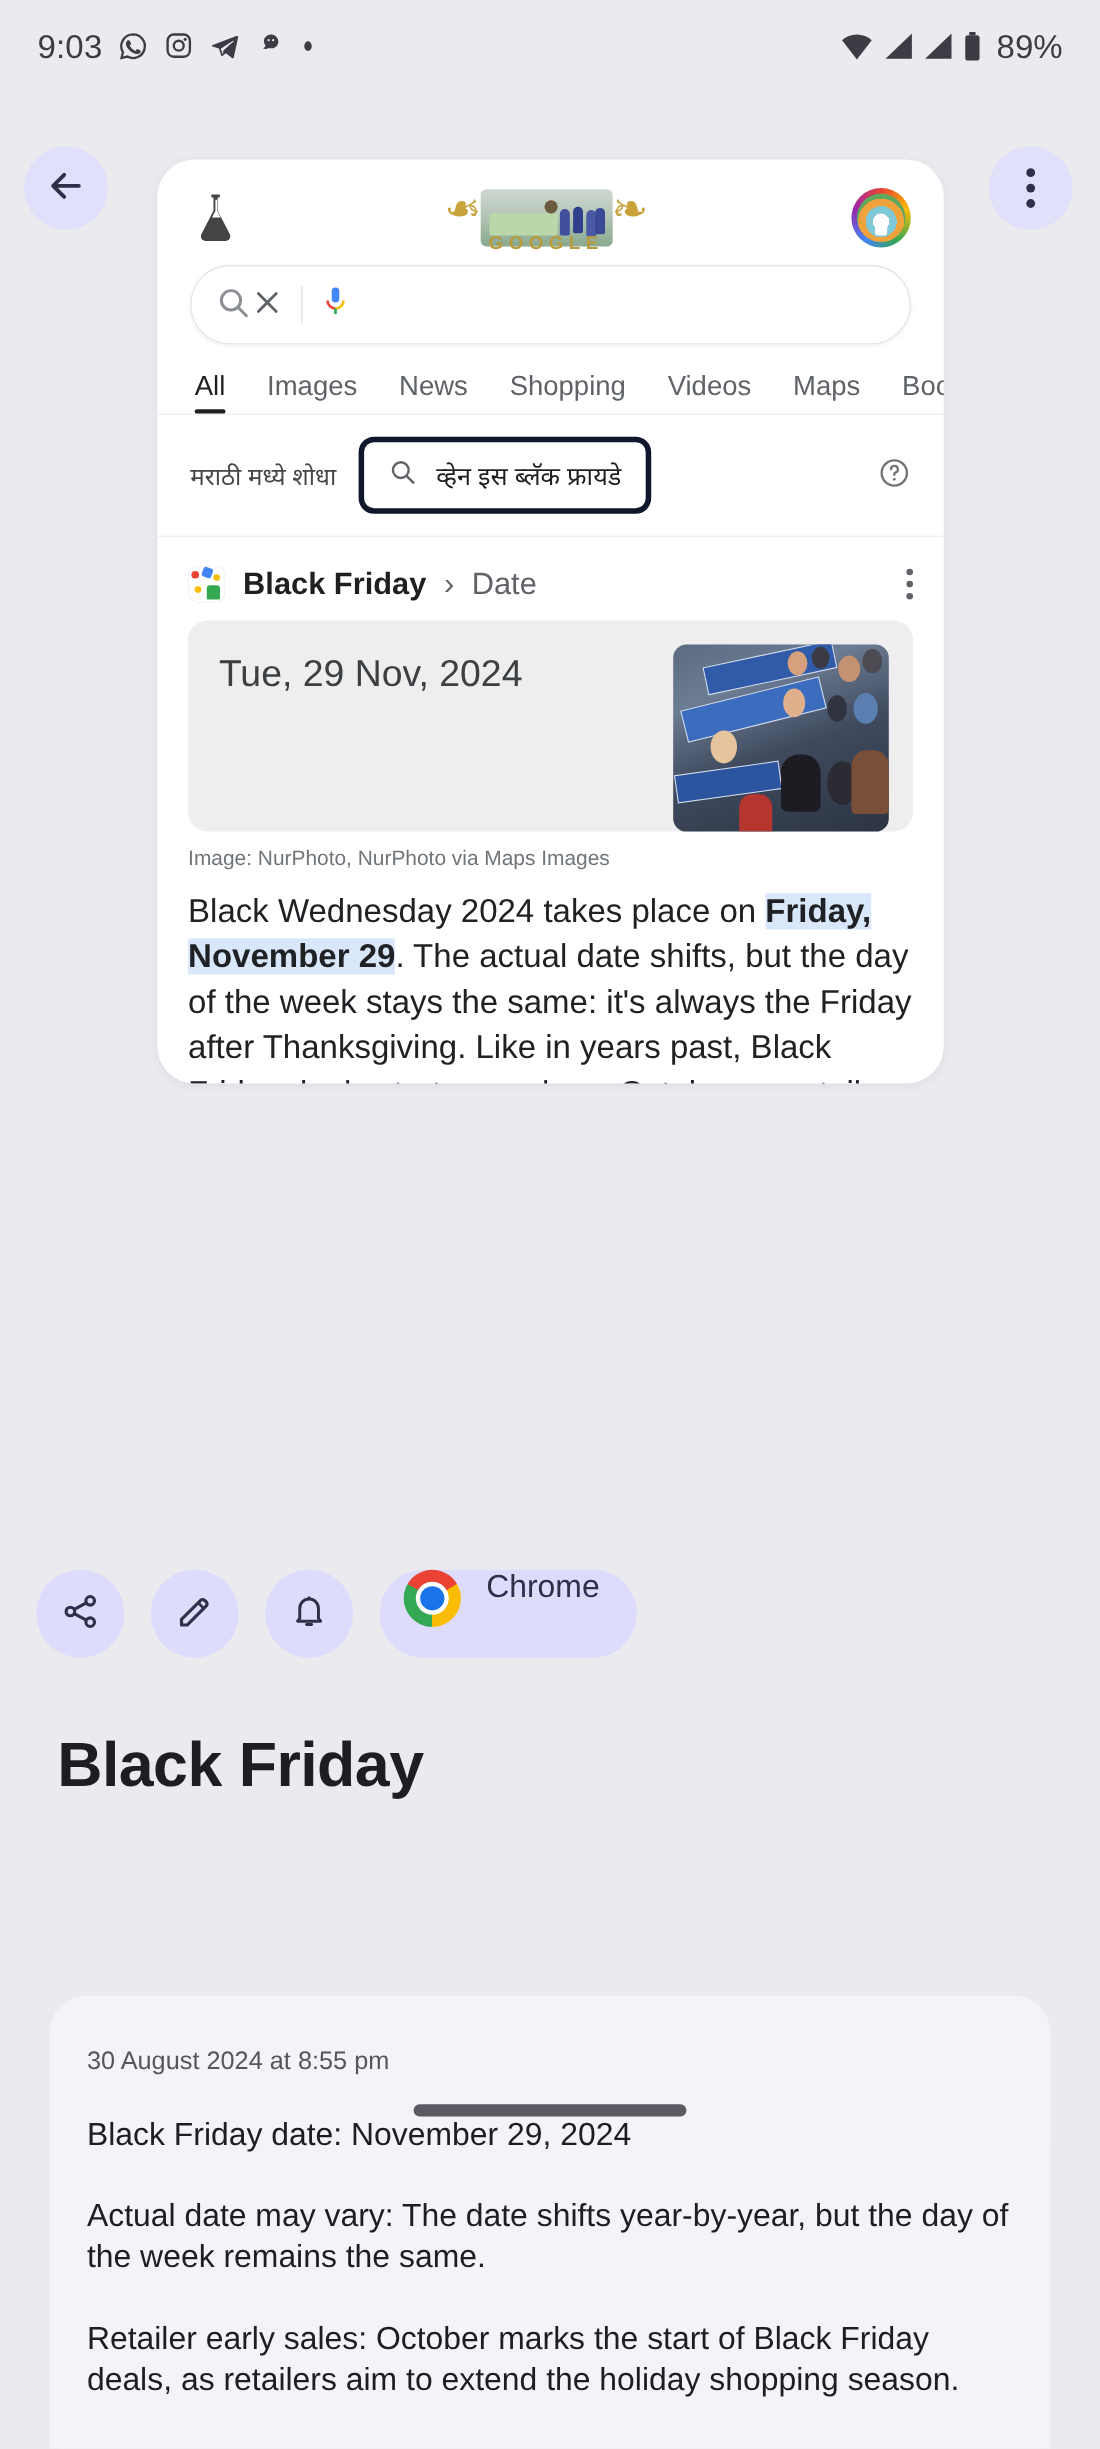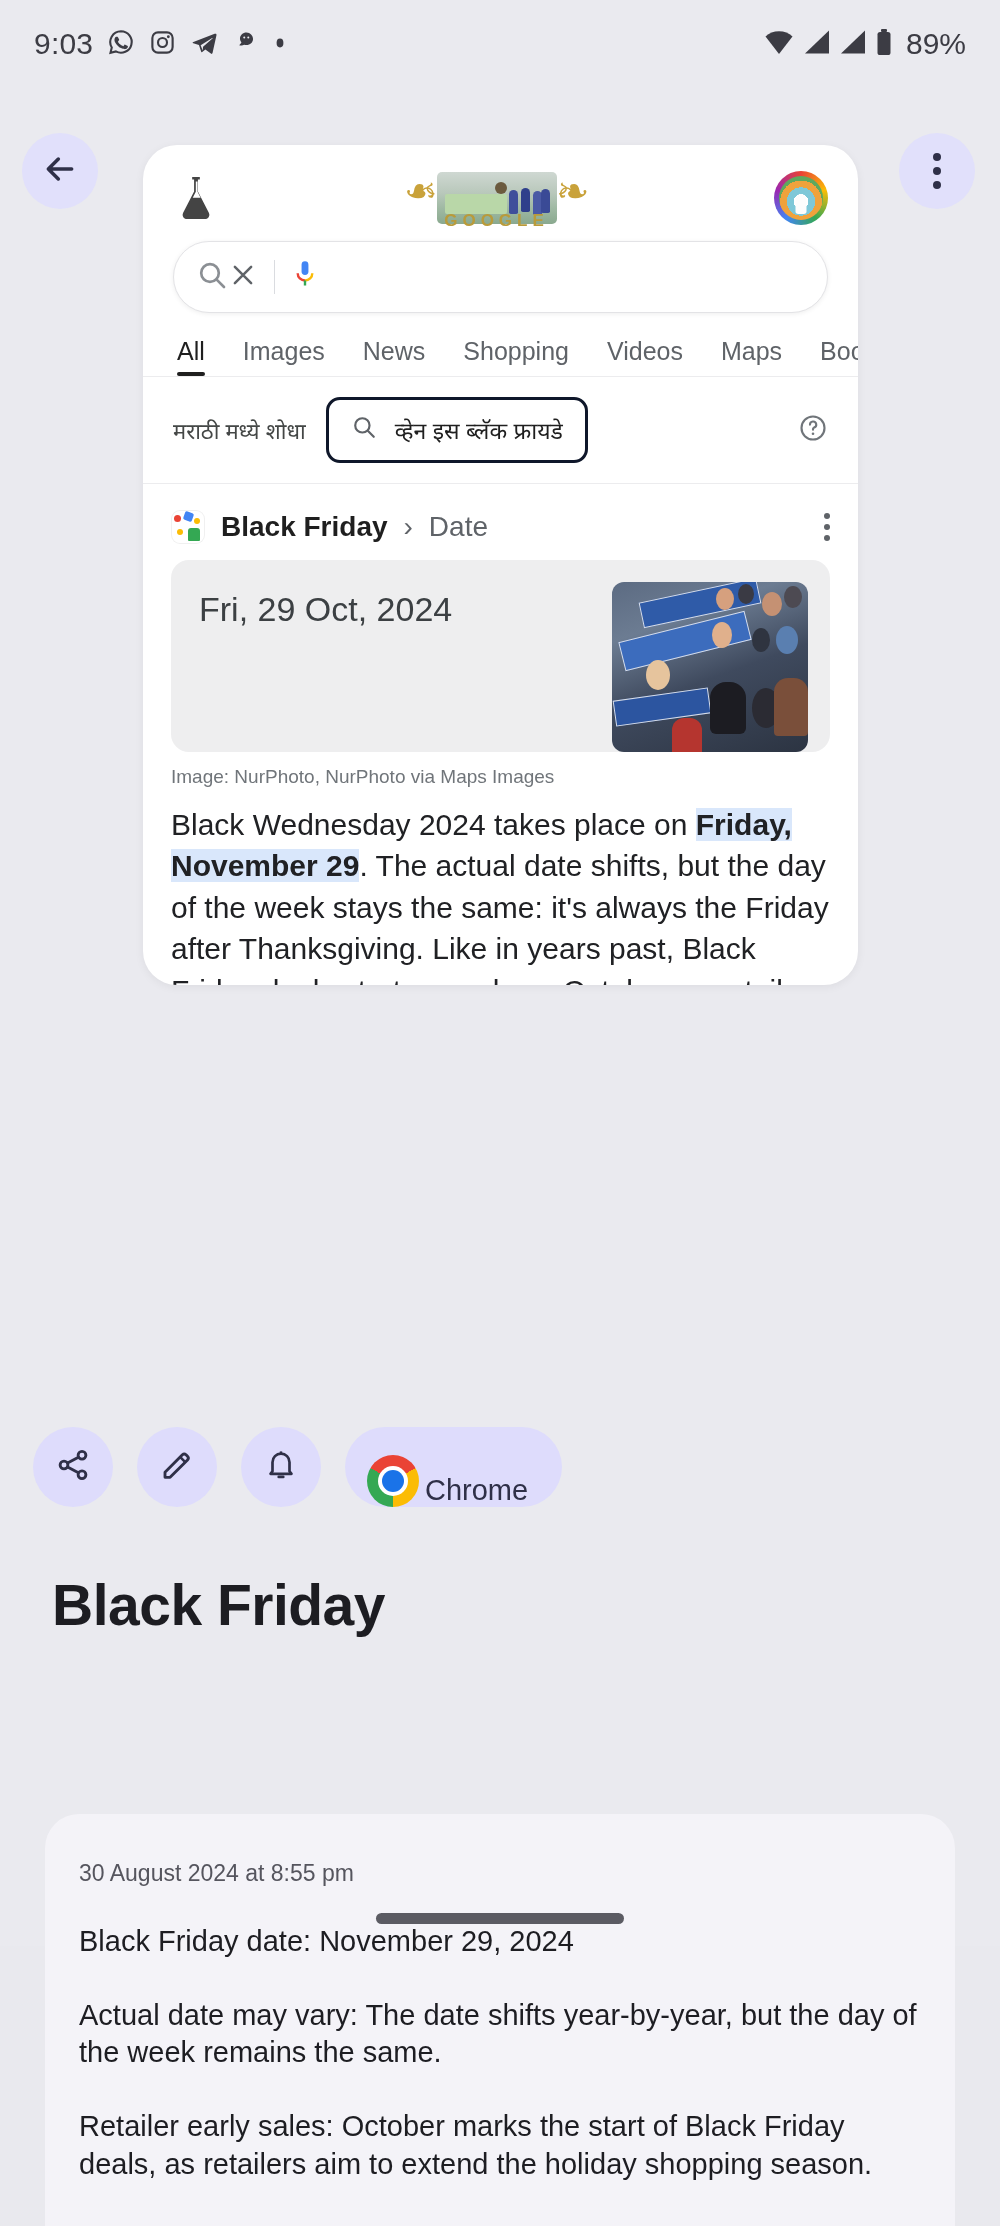--- a/index.html
+++ b/index.html
@@ -89,21 +89,21 @@
   .sb-div { width: 1px; height: 34px; background: #dadce0; margin: 0 16px; }
 
   .tabs { display: flex; align-items: flex-end; gap: 38px; padding: 22px 34px 0 34px; height: 64px; border-bottom: 1px solid #ececee; }
   .tab { font-size: 25px; color: #5f6368; padding-bottom: 10px; position: relative; white-space: nowrap; cursor: pointer; }
   .tab.active { color: #1f1f1f; }
   .tab.active::after { content:""; position:absolute; left:0; right:0; bottom:0; height:4px; background:#1f1f1f; border-radius:2px; }
 
   .langrow { display: flex; align-items: center; padding: 20px 30px; gap: 20px; border-bottom: 1px solid #ececee; }
   .langlabel { font-size: 22px; color: #444746; white-space: nowrap; }
   .langchip {
-    display: flex; align-items: center; gap: 18px; border: 3px solid #0f172a;
+    display: flex; align-items: center; gap: 18px; border: 5px solid #0f172a;
     border-radius: 14px; padding: 14px 22px; font-size: 23px; color: #1f1f1f;
   }
   .help-ico { margin-left: auto; }
 
   .kp-head { display: flex; align-items: center; padding: 26px 28px 16px 28px; gap: 16px; }
   .kp-ico {
     width: 34px; height: 34px; border-radius: 9px; background: #fff;
     position: relative; overflow: hidden; flex: none;
     box-shadow: inset 0 0 0 1px #f0f0f0;
   }
@@ -131,22 +131,22 @@
   .snippet { padding: 16px 28px 0 28px; font-size: 30px; line-height: 1.38; color: #202124; }
   .hl { background: #d9e7fb; font-weight: 700; }
 
   
   .actions { position: absolute; left: 33px; top: 1427px; display: flex; align-items: center; gap: 24px; }
   .act {
     width: 80px; height: 80px; border-radius: 50%; background: #dedcfc;
     display: flex; align-items: center; justify-content: center; cursor: pointer;
   }
   .chrome-pill {
-    height: 80px; border-radius: 40px; background: #dedcfc; display: flex; align-items: flex-end;
-    gap: 6px; padding: 0 34px 0 22px; cursor: pointer;
+    height: 80px; border-radius: 40px; background: #dedcfc; display: flex; align-items: flex-start;
+    gap: 23px; padding: 0 34px 0 22px; cursor: pointer;
   }
   .chrome-pill span { font-size: 29px; color: #2f3048; }
   .chrome-logo {
     width: 52px; height: 52px; border-radius: 50%; position: relative; flex: none;
     background: conic-gradient(from -60deg, #ea4335 0deg 120deg, #fbbc05 120deg 240deg, #34a853 240deg 360deg);
   }
   .chrome-logo::after {
     content:""; position:absolute; left:50%; top:50%; transform:translate(-50%,-50%);
     width:22px; height:22px; border-radius:50%; background:#1a73e8; box-shadow: 0 0 0 4px #fff;
   }
@@ -352,21 +352,21 @@
       <span class="kp-sub">›</span>
       <span class="kp-sub">Date</span>
       <span class="kp-more dots-v" style="gap:5px;">
           <i style="width:6px;height:6px;background:#5f6368;"></i>
           <i style="width:6px;height:6px;background:#5f6368;"></i>
           <i style="width:6px;height:6px;background:#5f6368;"></i>
         </span>
     </div>
 
     <div class="kp-panel">
-      <span class="kp-date">Fri, 29 Oct, 2024</span>
+      <span class="kp-date">Tue, 29 Nov, 2024</span>
       <span class="kp-photo">
         <i class="box b1"></i>
           <i class="box b2"></i>
           <i class="box b3"></i>
         <i class="h" style="left:104px;top:6px;width:18px;height:22px;background:#d6a07e;"></i>
         <i class="h" style="left:126px;top:2px;width:16px;height:20px;background:#3a3a44;"></i>
         <i class="h" style="left:150px;top:10px;width:20px;height:24px;background:#c59173;"></i>
         <i class="h" style="left:172px;top:4px;width:18px;height:22px;background:#4d4a52;"></i>
         <i class="h" style="left:100px;top:40px;width:20px;height:26px;background:#e0b08c;"></i>
         <i class="h" style="left:140px;top:46px;width:18px;height:24px;background:#2f3440;"></i>

